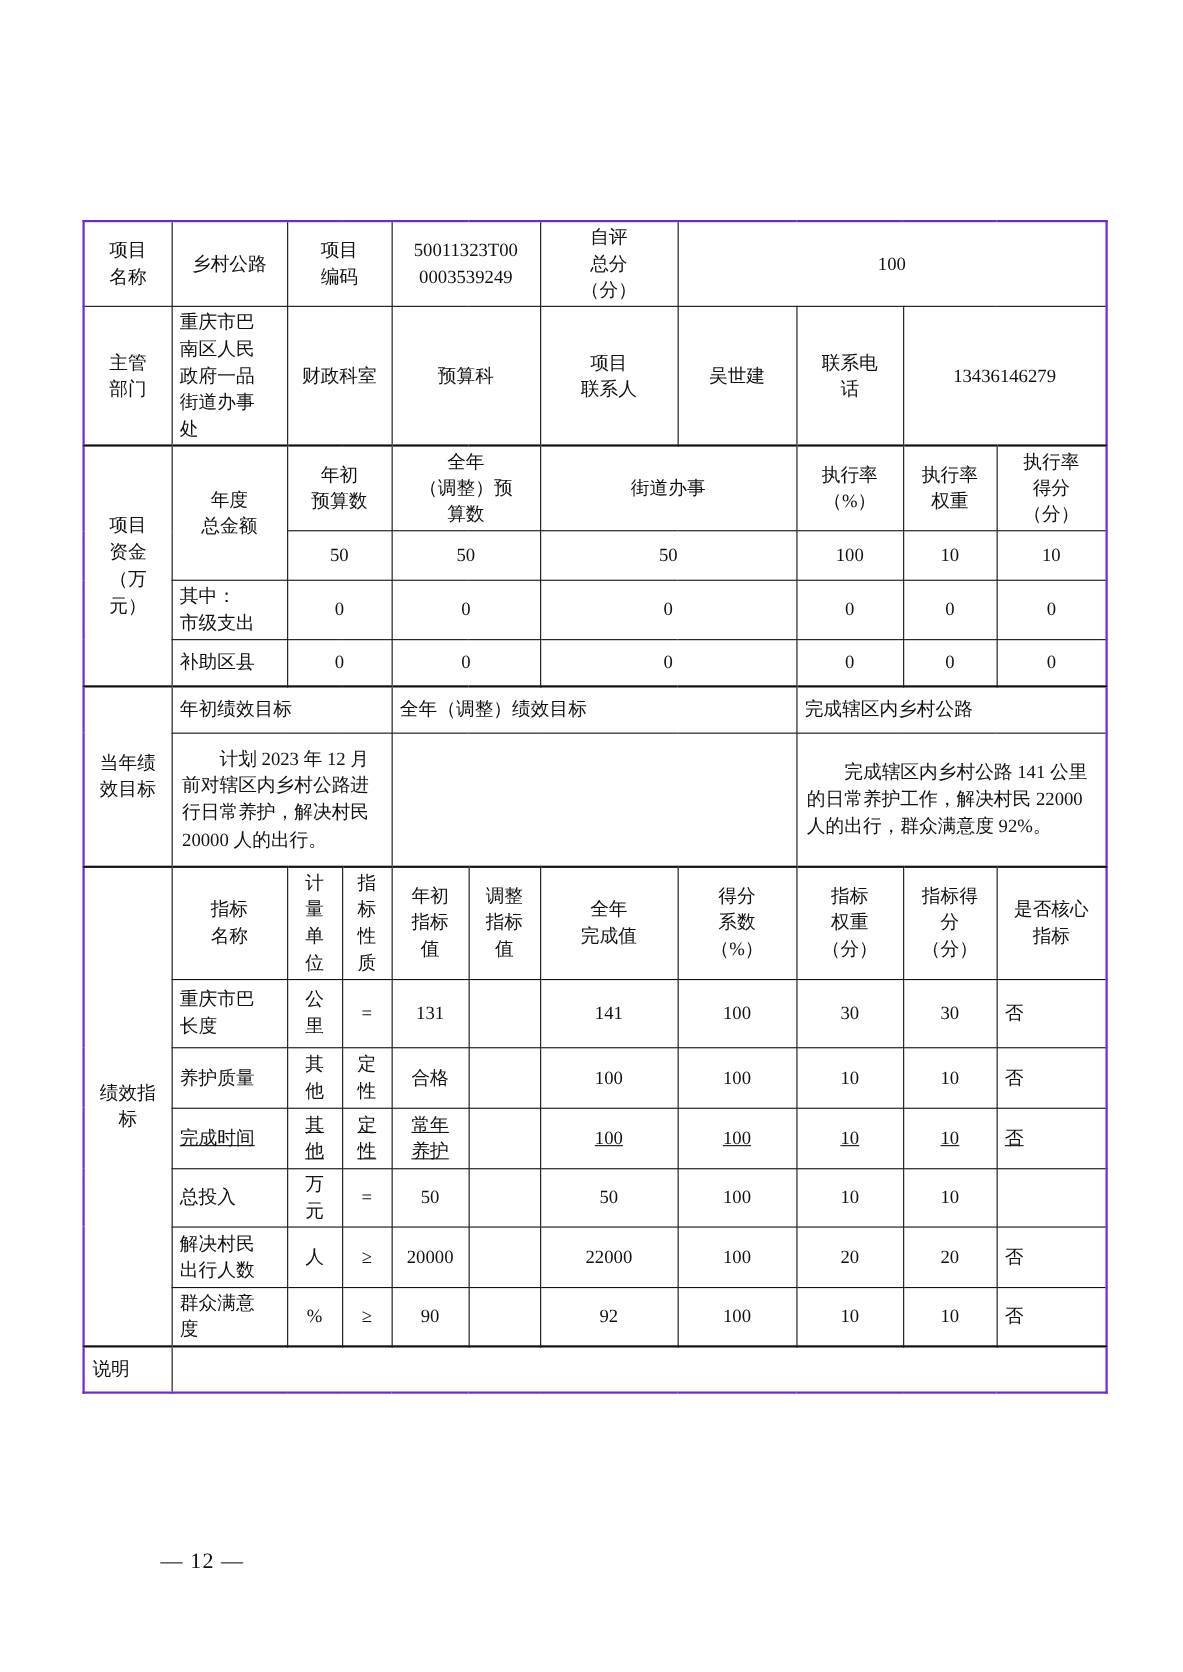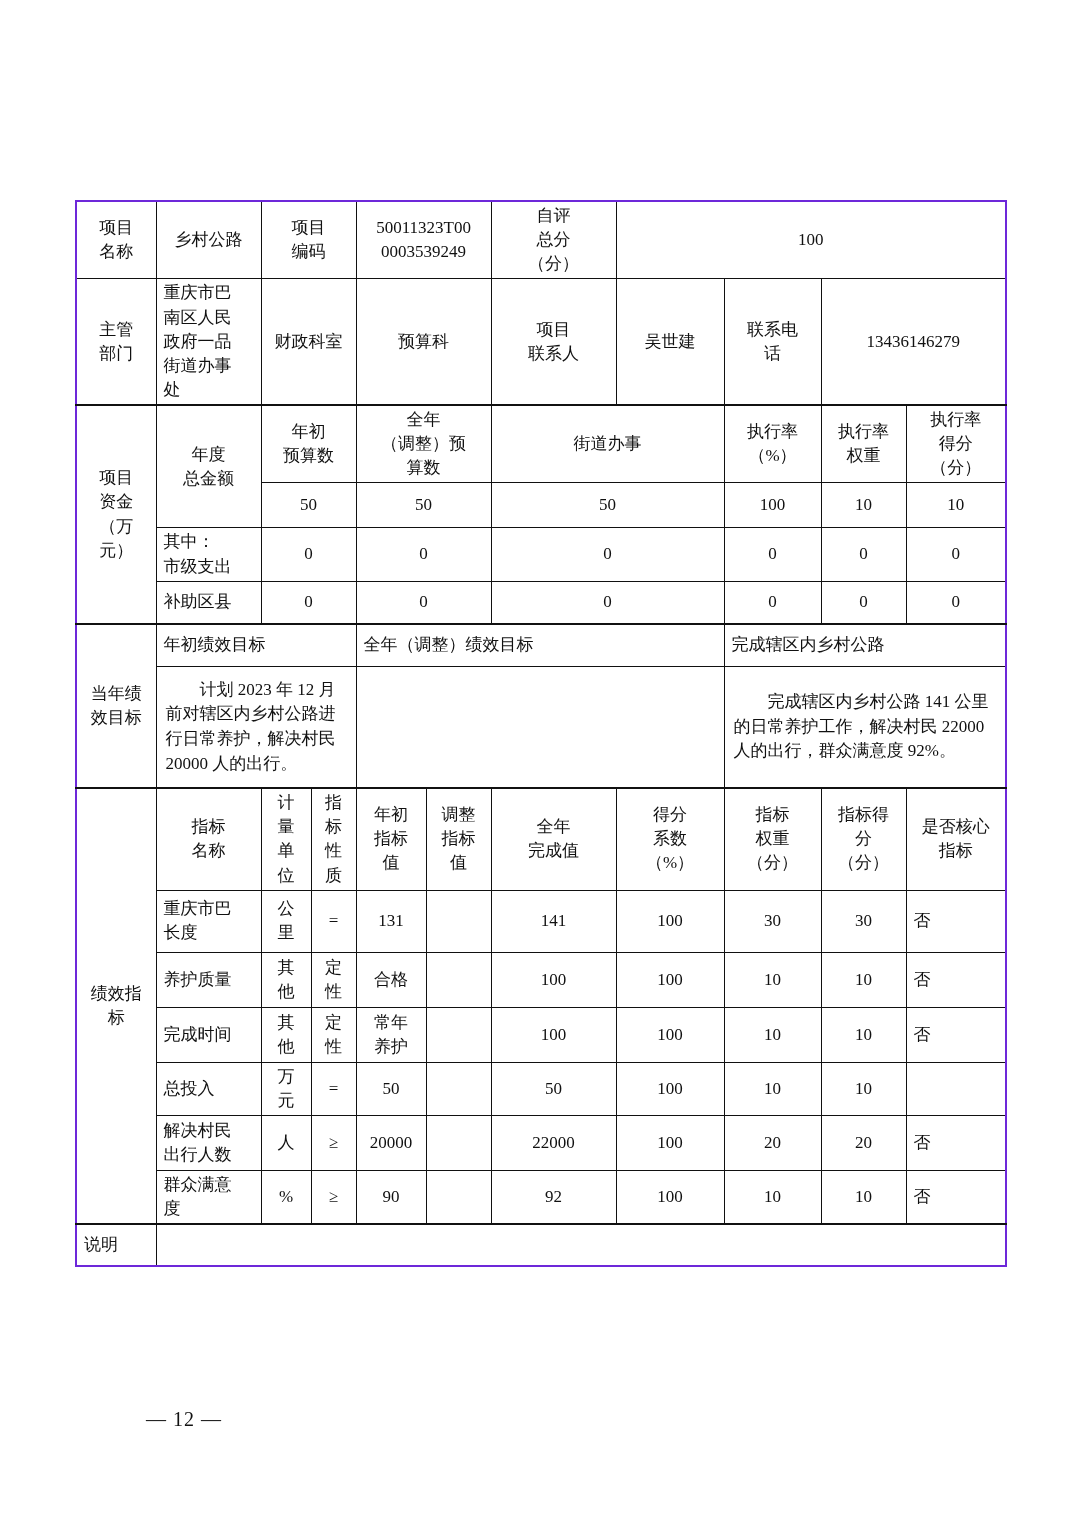--- a/index.html
+++ b/index.html
@@ -64,21 +64,21 @@
   tr.r2  { height: 100px; }
   tr.r3  { height: 75px; }
   tr.r4  { height: 45px; }
   tr.r5  { height: 45px; }
   tr.r6  { height: 43px; margin-left: 40px; }
   tr.r7  { height: 42px; }
   tr.r8  { height: 122px; }
   tr.r9  { height: 100px; }
   tr.r10 { height: 62px; }
   tr.r11 { height: 55px; }
-  tr.r12 { height: 55px; }
+  tr.r12 { height: 55px; text-decoration: underline; }
   tr.r13 { height: 50px; padding-left: 21px; }
   tr.r14 { height: 55px; }
   tr.r15 { height: 50px; }
   tr.r16 { height: 42px; }
   .footer {
     position: absolute;
     top: 1408px;
     left: 146px;
     font-size: 20px;
     letter-spacing: 1px;

